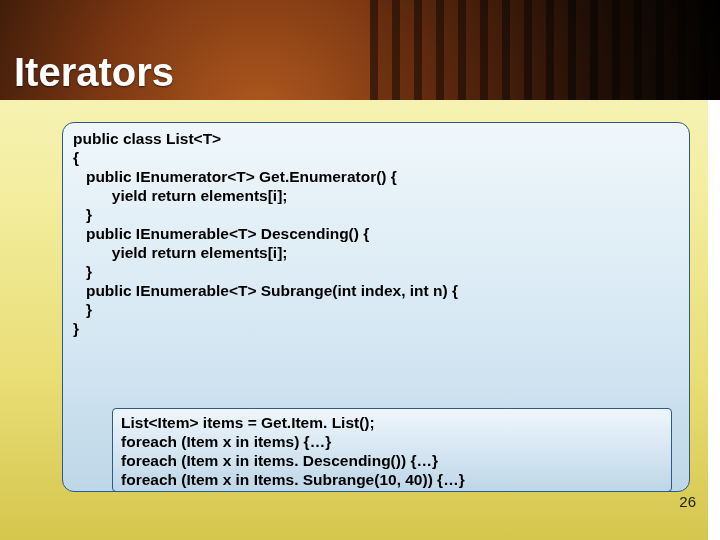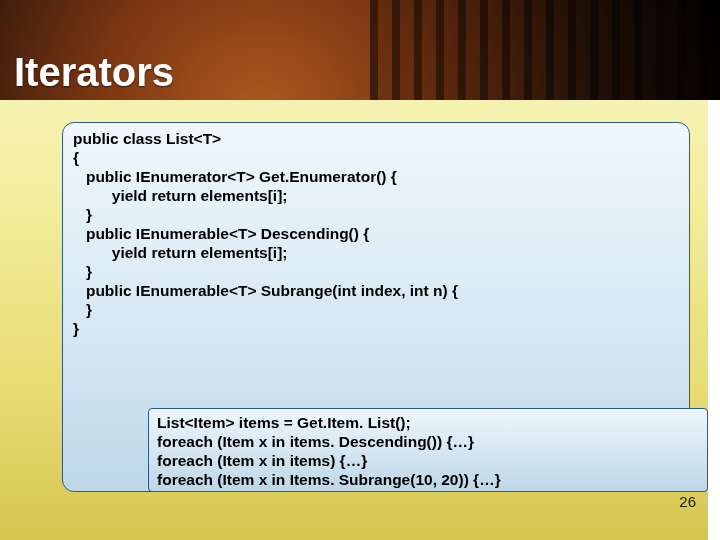--- a/index.html
+++ b/index.html
@@ -30,21 +30,21 @@
     border: 1px solid #2c5a8a; border-radius: 12px;
     padding: 6px 10px 10px 10px;
     font-size: 15.5px; line-height: 19px; color: #000;
   }
   .code-box .b { font-weight: bold; }
   .code-row { white-space: pre; font-weight: bold; }
   .inner-box {
     position: absolute; left: 112px; top: 408px; width: 560px; height: 84px;
     background: linear-gradient(180deg, #eef6fb 0%, #d4e5f1 55%, #bdd6e7 100%);
     border: 1px solid #2c5a8a; border-radius: 4px;
-    padding: 4px 8px; font-size: 15.5px; line-height: 19px; color:#000;margin-left:36px;
+    padding: 4px 8px; font-size: 15.5px; line-height: 19px; color:#000;
   }
   .page-num {
     position: absolute; right: 12px; bottom: 30px; font-size: 15px; color: #222;
   }
 </style>
 </head>
 <body>
 
 <div class="slide">
   <div class="header"></div>
@@ -63,19 +63,19 @@
     <div class="code-row"></div>
     <div class="code-row">   public IEnumerable&lt;T&gt; Subrange(int index, int n) {</div>
     <div class="code-row"></div>
     <div class="code-row"></div>
     <div class="code-row">   }</div>
     <div class="code-row">}</div>
   </div>
 
   <div class="inner-box">
     <div class="code-row"><span>List&lt;Item&gt; items = Get.</span><span>Item. </span><span>List();</span></div>
+    <div class="code-row">foreach (Item x in items) {…}</div>
     <div class="code-row">foreach (Item x in items. Descending()) {…}</div>
-    <div class="code-row">foreach (Item x in items) {…}</div>
-    <div class="code-row">foreach (Item x in Items. Subrange(10, 20)) {…}</div>
+    <div class="code-row">foreach (Item x in Items. Subrange(10, 40)) {…}</div>
   </div>
 
   <div class="page-num">26</div>
 </div>
 
 </body></html>

